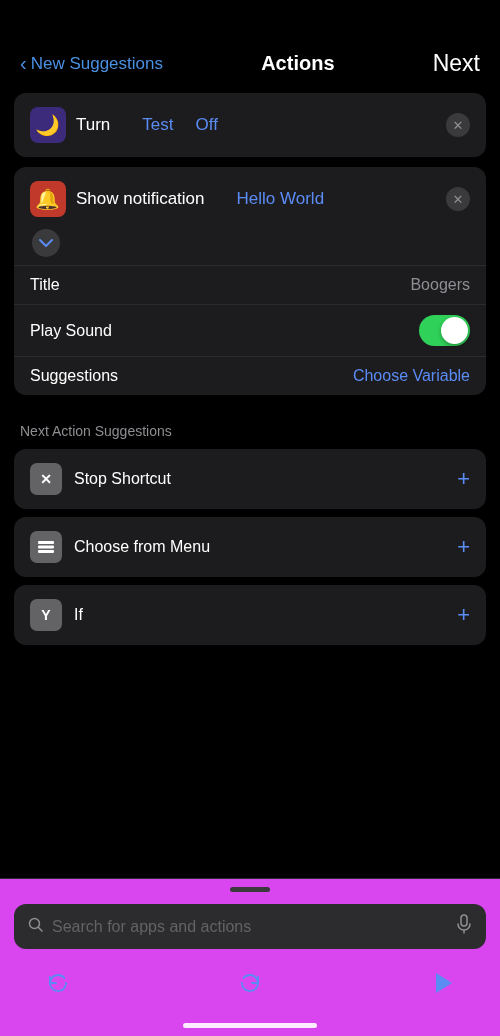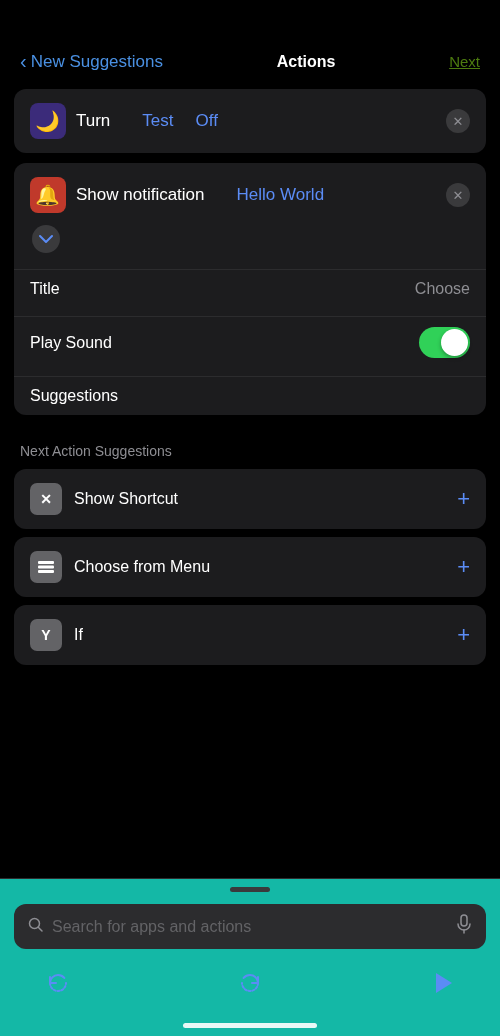--- a/index.html
+++ b/index.html
@@ -29,31 +29,30 @@
       font-size: 17px;
       cursor: pointer;
     }
 
     .header-back-chevron {
       margin-right: 4px;
       font-size: 20px;
     }
 
     .header-title {
-      font-size: 16px;
+      font-size: 20px;
       font-weight: 600;
       color: #fff;
     }
 
     .header-next {
-      color: #4d7c0f;
-      font-size: 15px;
+      color: #ffffff;
+      font-size: 23px;
       font-weight: 500;
       cursor: pointer;
-      text-decoration: underline;
     }
 
     
     .action-card {
       background: #1c1c1e;
       border-radius: 12px;
       margin: 0 14px 10px;
       padding: 14px 16px;
     }
 
@@ -153,21 +152,20 @@
       margin-left: 2px;
       margin-top: 4px;
     }
 
     .notif-detail-row {
       display: flex;
       align-items: center;
       justify-content: space-between;
       padding: 10px 16px;
       border-top: 1px solid #2c2c2e;
-      margin-top: 8px;
     }
 
     .notif-detail-label {
       font-size: 16px;
       color: #fff;
       font-weight: 400;
     }
 
     .notif-detail-value {
       font-size: 16px;
@@ -247,21 +245,21 @@
       font-weight: 300;
       cursor: pointer;
     }
 
     
     .bottom-bar {
       position: absolute;
       bottom: 0;
       left: 0;
       right: 0;
-      background: #14b8a6;
+      background: #d946ef;
       border-top: 1px solid #2c2c2e;
     }
 
     .search-bar {
       display: flex;
       align-items: center;
       background: #2c2c2e;
       border-radius: 12px;
       margin: 12px 14px;
       padding: 10px 14px;
@@ -357,41 +355,42 @@
   <div style="padding: 0 16px 8px;">
     <div class="notif-chevron">
       <svg width="14" height="10" viewBox="0 0 14 10" fill="none">
         <path d="M1 2L7 8L13 2" stroke="#5b8cf5" stroke-width="2" stroke-linecap="round" stroke-linejoin="round"></path>
       </svg>
     </div>
   </div>
 
   <div class="notif-detail-row">
     <span class="notif-detail-label">Title</span>
-    <span class="notif-detail-value">Choose</span>
+    <span class="notif-detail-value">Boogers</span>
   </div>
 
   <div class="notif-detail-row">
     <span class="notif-detail-label">Play Sound</span>
     <div class="toggle-track">
       <div class="toggle-thumb"></div>
     </div>
   </div>
 
   <div class="notif-detail-row">
     <span class="notif-detail-label">Suggestions</span>
+    <span class="notif-detail-link">Choose Variable</span>
   </div>
 </div>
 
 <div class="suggestions-label">Next Action Suggestions</div>
 
 <div class="suggestion-item">
   <div class="suggestion-left">
     <div class="suggestion-icon" style="background:#636366; color:#fff; font-weight:700; font-size:14px;">✕</div>
-    <span class="suggestion-label">Show Shortcut</span>
+    <span class="suggestion-label">Stop Shortcut</span>
   </div>
   <span class="suggestion-plus">+</span>
 </div>
 
 <div class="suggestion-item">
   <div class="suggestion-left">
     <div class="suggestion-icon" style="background:#636366; color:#fff;">
       <svg width="18" height="14" viewBox="0 0 18 14" fill="none">
         <rect x="1" y="1" width="16" height="3" rx="1" fill="white"></rect>
         <rect x="1" y="5.5" width="16" height="3" rx="1" fill="white"></rect>

